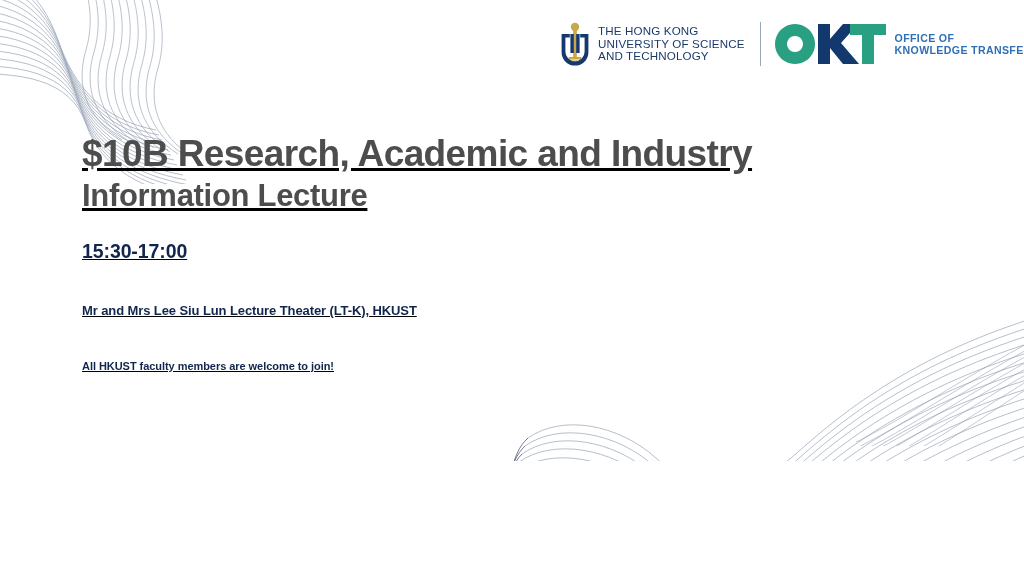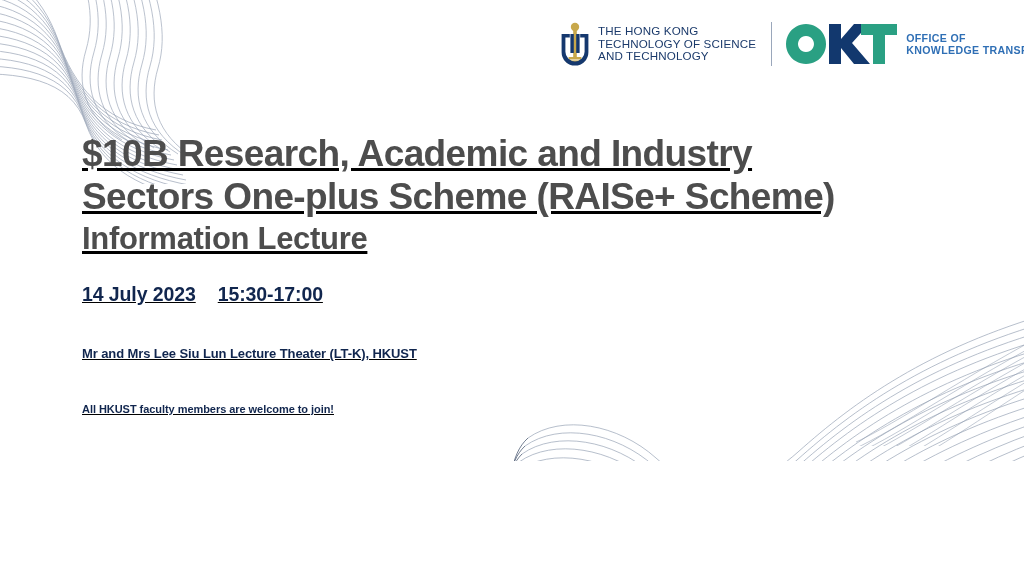--- a/index.html
+++ b/index.html
@@ -258,21 +258,21 @@
                  a9.6,9.6 0 0 0 9.6,-9.6
                  v-14.2 h-4.4 v-3.6 h8.2
                  v18.2
                  a13.4,13.4 0 0 1 -13.4,13.4
                  a13.4,13.4 0 0 1 -13.4,-13.4 z" fill="#15386e"></path>
         <rect x="10.4" y="12" width="3.4" height="19" fill="#15386e"></rect>
         <rect x="16.2" y="12" width="3.4" height="19" fill="#15386e"></rect>
       </svg>
       <div id="hkust-wordmark">
         <div>THE HONG KONG</div>
-        <div>TECHNOLOGY OF SCIENCE</div>
+        <div>UNIVERSITY OF SCIENCE</div>
         <div>AND TECHNOLOGY</div>
       </div>
     </div>
 
     <div id="logo-divider"></div>
 
     <div id="okt-logo-block">
       <svg id="okt-mark" viewBox="0 0 112 40">
 
         <path d="M21,0 a20,20 0 1 0 0.01,0 z M21,12 a8,8 0 1 1 -0.01,0 z" fill="#2aa083" fill-rule="evenodd"></path>
@@ -283,25 +283,23 @@
       </svg>
       <div id="okt-tagline">
         <div>OFFICE OF</div>
         <div>KNOWLEDGE TRANSFER</div>
       </div>
     </div>
   </div>
 
   <div id="content">
     <div class="title-line">$10B Research, Academic and Industry</div>
-    <div class="title-line">Sectors One-plus Scheme (RAISe+ Scheme)</div>
     <div id="title-sub">Information Lecture</div>
 
     <div id="datetime-row">
-      <span id="event-date">14 July 2023</span>
       <span id="event-time">15:30-17:00</span>
     </div>
 
     <div id="venue-line">Mr and Mrs Lee Siu Lun Lecture Theater (LT-K), HKUST</div>
 
     <div id="welcome-line">All HKUST faculty members are welcome to join!</div>
   </div>
 
   <div id="footer-bar"></div>
 

